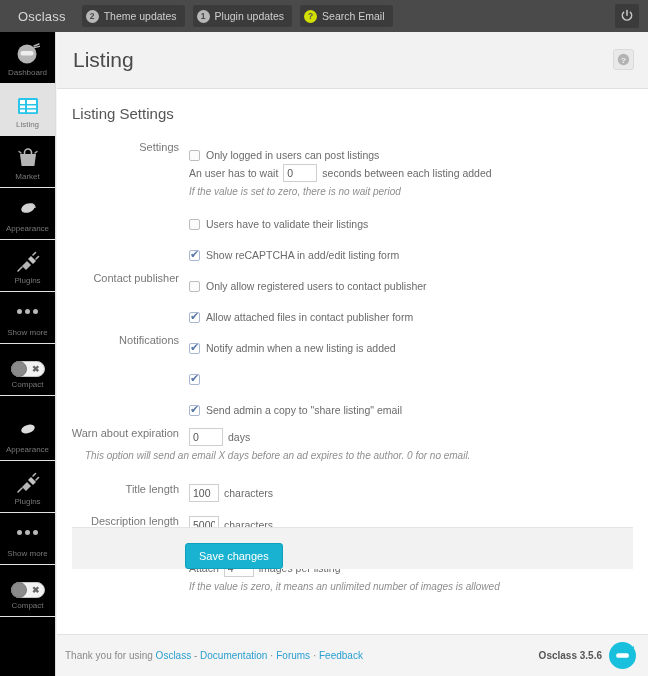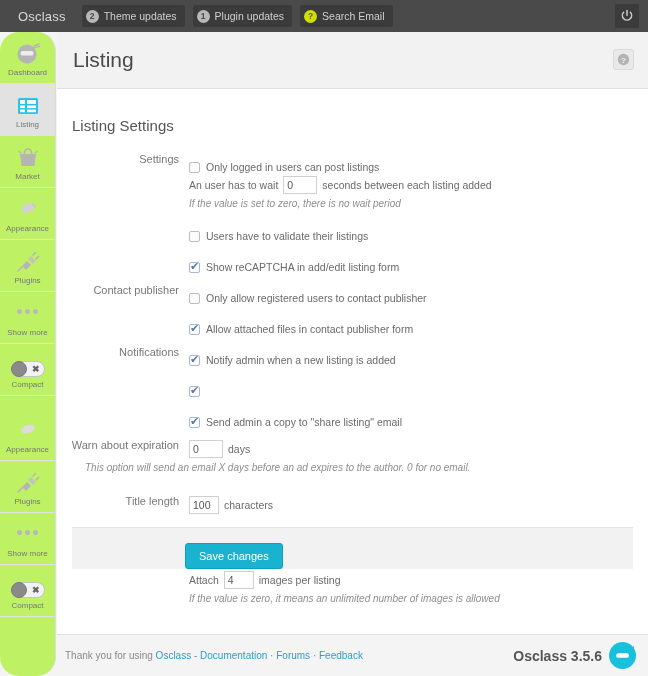--- a/index.html
+++ b/index.html
@@ -40,23 +40,22 @@
     position: absolute; right: 9px; top: 4px;
     width: 24px; height: 24px; background: #3b3b3b;
     border-radius: 2px; cursor: pointer;
     display: flex; align-items: center; justify-content: center;
   }
 
   
   .sidebar {
     position: absolute; top: 32px; left: 0;
     width: 56px; height: 644px;
-    background: #bef264;
+    background: #000000;
     border-right: 1px solid #dcdcdc;
-    border-radius: 19px;
   }
   .nav-item {
     height: 52px; border-bottom: 1px solid #e2e2e2;
     display: flex; flex-direction: column;
     align-items: center; justify-content: center;
     cursor: pointer; position: relative;
   }
   .nav-item.active { background: #e2e2e2; }
   .nav-item .ico { height: 26px; display:flex; align-items:flex-end; justify-content:center; }
   .nav-item .nlbl {
@@ -100,21 +99,21 @@
   }
 
   
   .main {
     position: absolute; top: 89px; left: 57px;
     width: 591px; height: 545px;
     background: #fff;
   }
   .section-title {
     font-size: 15px; color: #555; font-weight: normal;
-    margin: 28px 0 0 15px;
+    margin: 16px 0 0 15px;
   }
 
   .form { margin-top: 17px; font-size: 11px; color: #555; }
   .frow { display: flex; margin-bottom: 0; }
   .flabel {
     width: 122px; flex: 0 0 122px; text-align: right;
     color: #777; font-size: 11px; padding-top: 2px;
   }
   .fbody { padding-left: 10px; flex: 1; }
 
@@ -174,21 +173,21 @@
     position: absolute; top: 634px; left: 57px;
     width: 591px; height: 42px;
     background: #f4f4f4; border-top: 1px solid #e2e2e2;
     display: flex; align-items: center;
   }
   .foot-left { font-size: 10px; color: #8a8a8a; margin-left: 8px; }
   .foot-left a { color: #2a9fd0; text-decoration: none; }
   .foot-right {
     position: absolute; right: 12px; display: flex; align-items: center;
   }
-  .ver { font-size: 14px; color: #555; font-weight: bold; margin-right: 7px; }
+  .ver { font-size: 10px; color: #555; font-weight: bold; margin-right: 7px; }
   .oslogo {
     width: 27px; height: 27px; border-radius: 50%; background: #19c0de;
     display: flex; align-items: center; justify-content: center;
   }
 </style>
 </head>
 <body>
 
 <div class="topbar">
   <div class="brand">Osclass</div>

